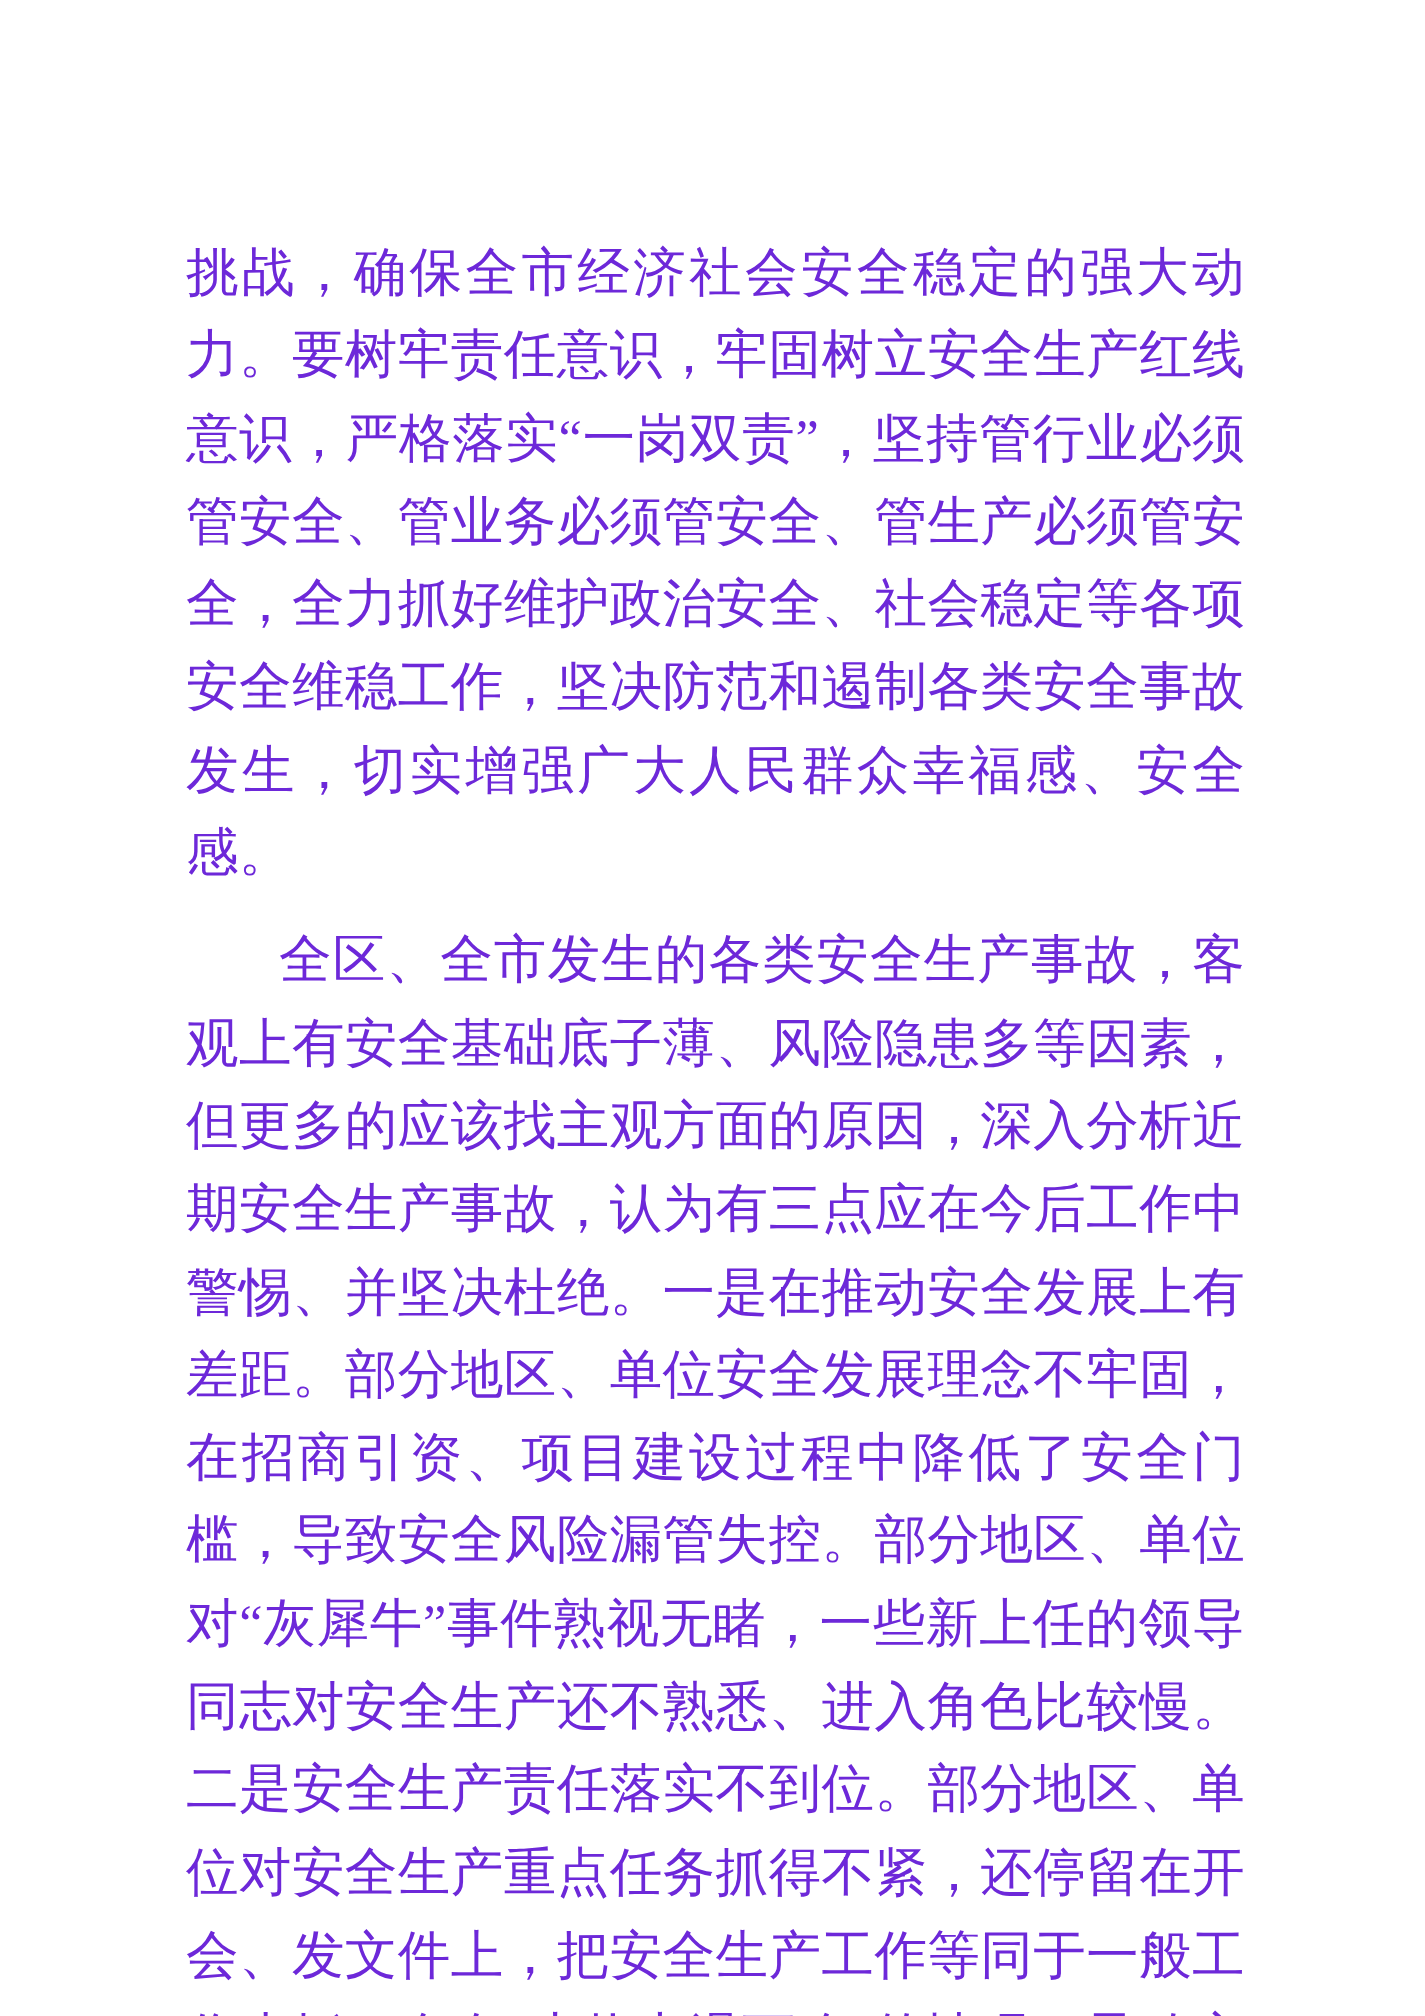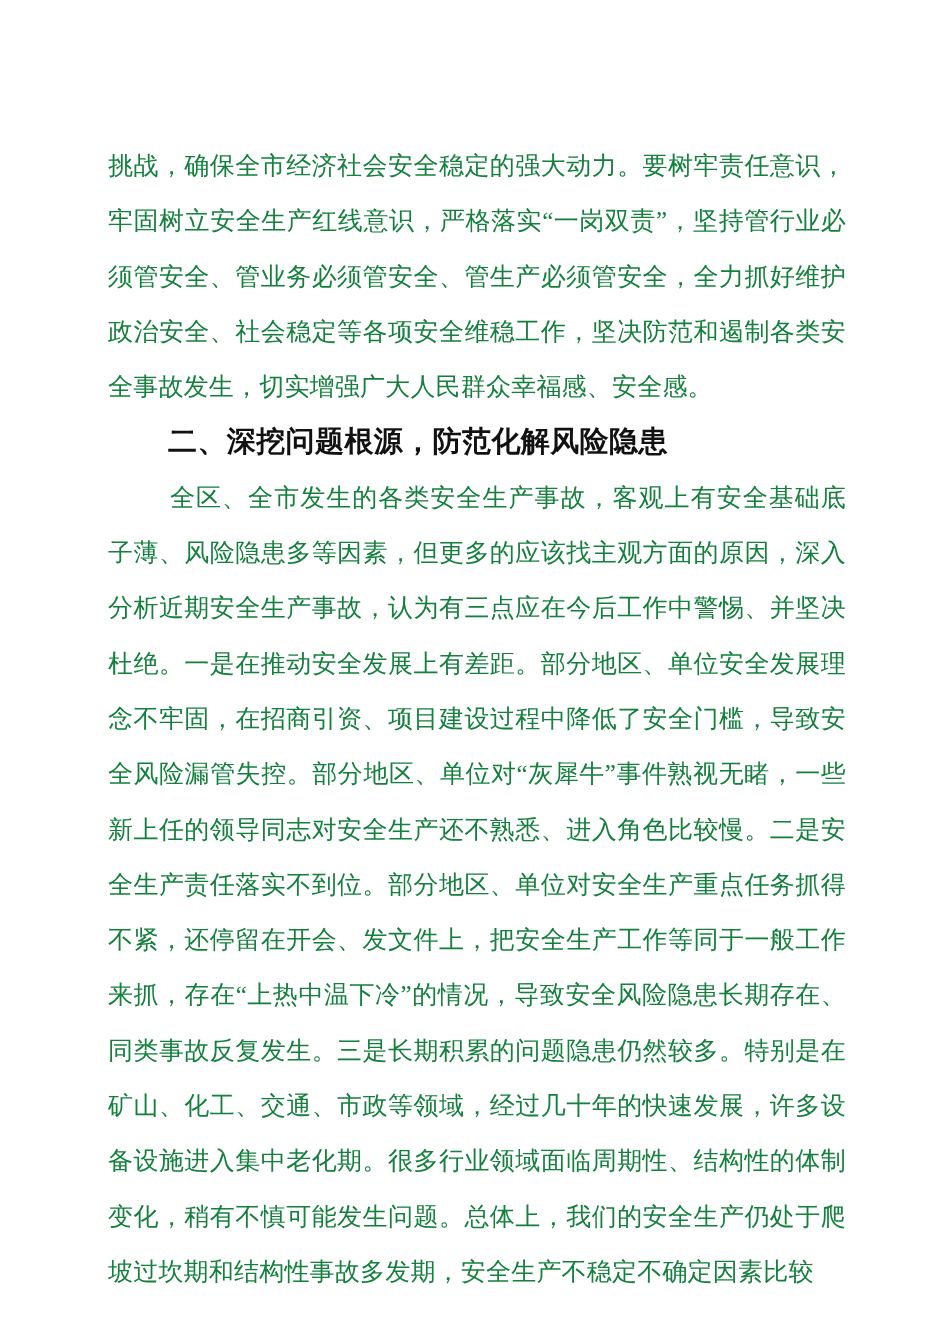--- a/index.html
+++ b/index.html
@@ -16,24 +16,24 @@
     box-sizing: border-box;
   }
   .content {
     position: absolute;
     left: 108px;
     top: 138px;
     width: 738px;
   }
   .para {
     font-family: "Liberation Serif", "DejaVu Serif", serif;
-    font-size: 25px;
+    font-size: 35px;
     line-height: 55.3px;
-    color: #15803d;
-    margin: 0;
+    color: #6d28d9;
+    margin: 16px;
     text-align: justify;
     text-justify: inter-ideograph;
     text-indent: 0;
     letter-spacing: 0.2px;
     -webkit-font-smoothing: antialiased;
   }
   .para.indent {
     text-indent: 62px;
   }
   .heading {
@@ -48,18 +48,17 @@
   }
 </style>
 </head>
 <body>
 
 <div class="page">
   <div class="content">
 
     <p class="para">挑战，确保全市经济社会安全稳定的强大动力。要树牢责任意识，牢固树立安全生产红线意识，严格落实“一岗双责”，坚持管行业必须管安全、管业务必须管安全、管生产必须管安全，全力抓好维护政治安全、社会稳定等各项安全维稳工作，坚决防范和遏制各类安全事故发生，切实增强广大人民群众幸福感、安全感。</p>
 
-    <p class="heading">二、深挖问题根源，防范化解风险隐患</p>
 
     <p class="para indent">全区、全市发生的各类安全生产事故，客观上有安全基础底子薄、风险隐患多等因素，但更多的应该找主观方面的原因，深入分析近期安全生产事故，认为有三点应在今后工作中警惕、并坚决杜绝。一是在推动安全发展上有差距。部分地区、单位安全发展理念不牢固，在招商引资、项目建设过程中降低了安全门槛，导致安全风险漏管失控。部分地区、单位对“灰犀牛”事件熟视无睹，一些新上任的领导同志对安全生产还不熟悉、进入角色比较慢。二是安全生产责任落实不到位。部分地区、单位对安全生产重点任务抓得不紧，还停留在开会、发文件上，把安全生产工作等同于一般工作来抓，存在“上热中温下冷”的情况，导致安全风险隐患长期存在、同类事故反复发生。三是长期积累的问题隐患仍然较多。特别是在矿山、化工、交通、市政等领域，经过几十年的快速发展，许多设备设施进入集中老化期。很多行业领域面临周期性、结构性的体制变化，稍有不慎可能发生问题。总体上，我们的安全生产仍处于爬坡过坎期和结构性事故多发期，安全生产不稳定不确定因素比较</p>
 
   </div>
 </div>
 
 </body></html>

